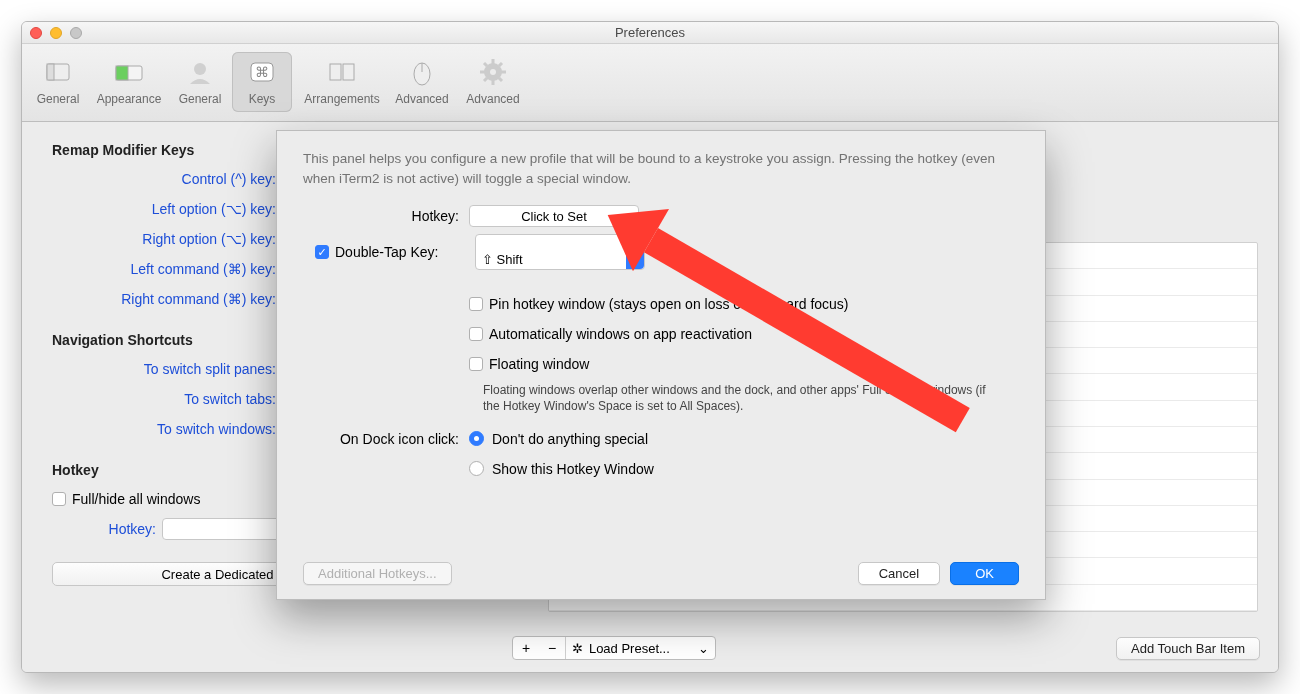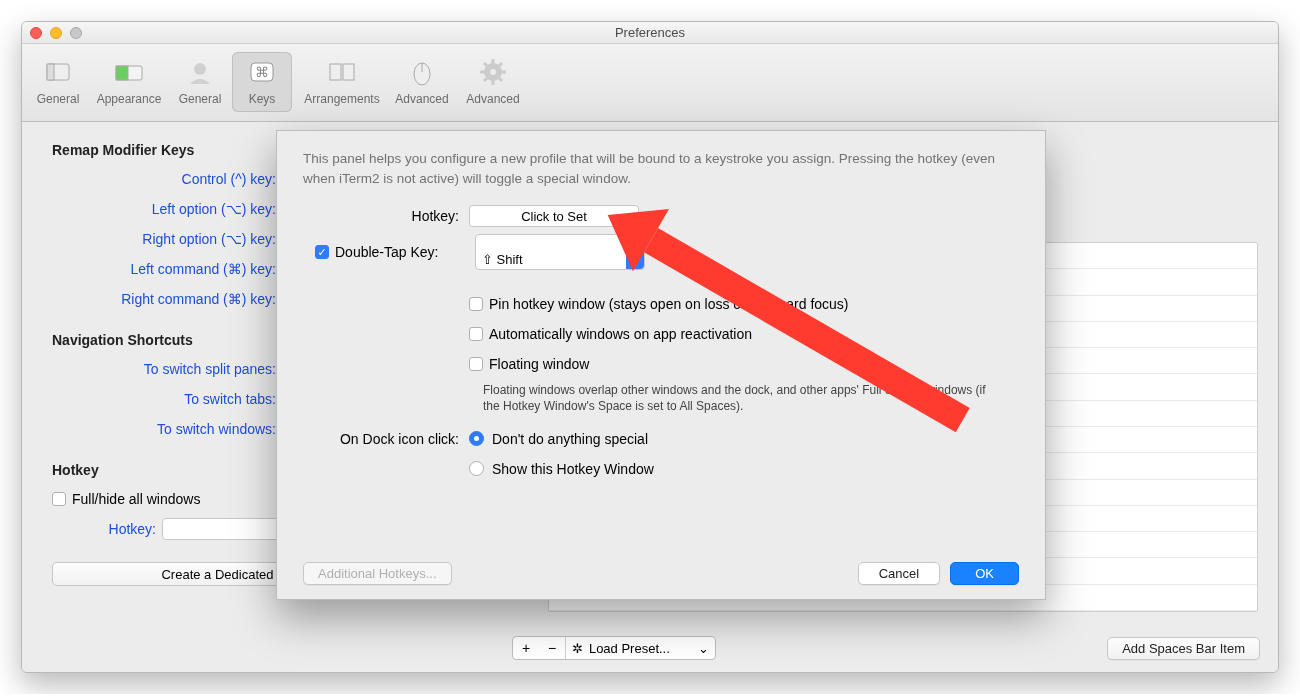--- a/index.html
+++ b/index.html
@@ -323,21 +323,21 @@
       <div class="seg">
         <button>+</button>
         <button>−</button>
         <div class="preset">
           <span>✲</span>
           <span>Load Preset...</span>
           <span style="margin-left:auto">⌄</span>
         </div>
       </div>
       <div style="flex:1"></div>
-      <button class="btn">Add Spaces Bar Item</button>
+      <button class="btn">Add Touch Bar Item</button>
     </div>
   </div>
 
   <div class="sheet">
     <p class="intro">This panel helps you configure a new profile that will be bound to a keystroke you assign. Pressing the hotkey (even when iTerm2 is not active) will toggle a special window.</p>
 
     <div class="frow">
       <div class="flabel">Hotkey:</div>
       <div class="click-set">Click to Set</div>
     </div>

